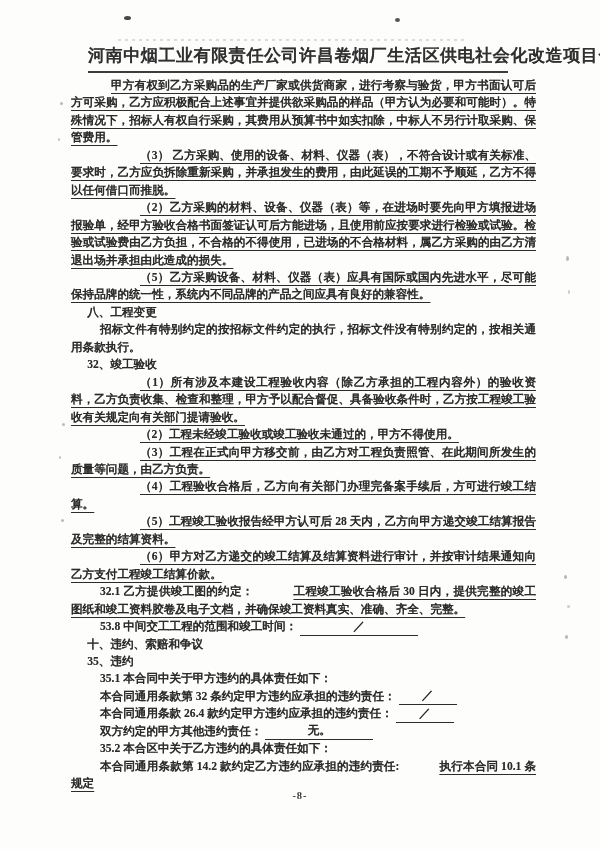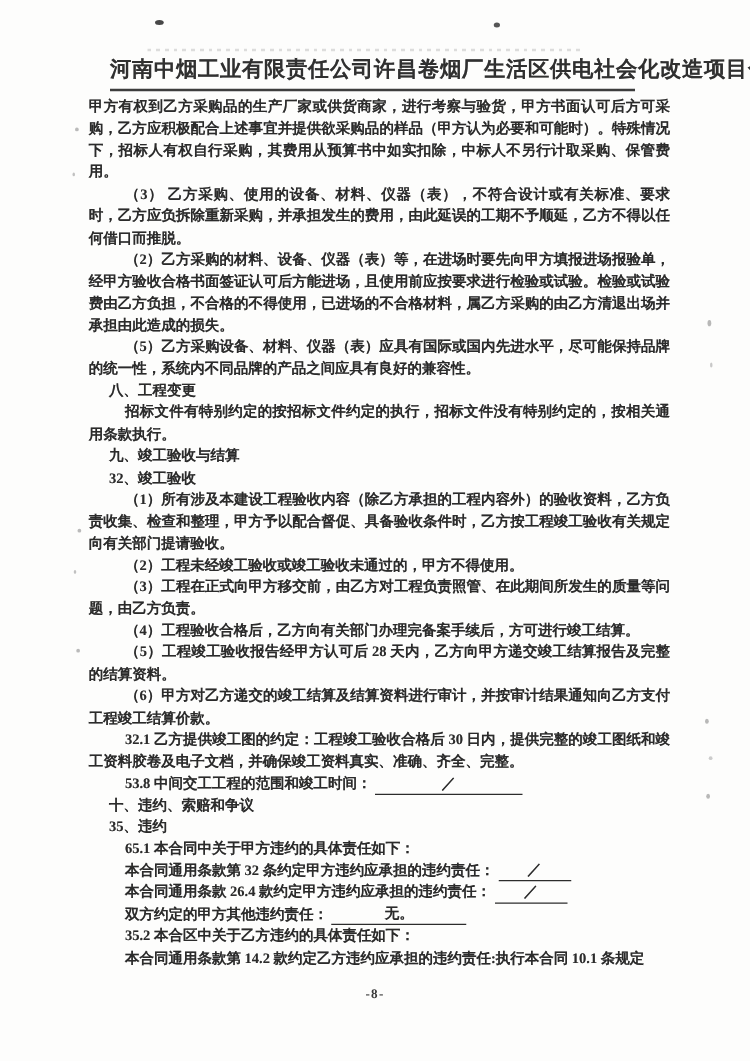--- a/index.html
+++ b/index.html
@@ -27,21 +27,21 @@
   }
   
   .bodytxt{
     position:absolute;top:77px;left:71px;width:465px;
     font-size:11.6px;line-height:17.45px;font-weight:bold;
     text-shadow:0 0 .5px rgba(0,0,0,.35);
   }
   p{margin:0;text-align:justify;}
   .ind{text-indent:2.5em;}
   .sec{text-indent:1.4em;font-family:Liberation Serif, serif;}
-  .u{text-decoration-thickness:1.1px;text-underline-offset:3.5px;}
+  .u{text-decoration:underline;text-decoration-thickness:1.1px;text-underline-offset:3.5px;margin-left:40px;}
   .blank{
     display:inline-block;border-bottom:1.2px solid #2c2c2c;
     text-align:center;vertical-align:bottom;height:15px;line-height:14px;
     text-indent:0;margin:0 3px;
   }
   .w58{width:58px}.w105{width:108px}.w115{width:118px}
   
   .foot{
     position:absolute;top:790px;left:0;width:100%;text-align:center;
     font-size:10.5px;font-weight:bold;letter-spacing:1px;color:#3a3a3a;
@@ -91,21 +91,20 @@
     <p class="ind"><span class="u">（3） 乙方采购、使用的设备、材料、仪器（表），不符合设计或有关标准、要求时，乙方应负拆除重新采购，并承担发生的费用，由此延误的工期不予顺延，乙方不得以任何借口而推脱。</span></p>
 
     <p class="ind"><span class="u">（2）乙方采购的材料、设备、仪器（表）等，在进场时要先向甲方填报进场报验单，经甲方验收合格书面签证认可后方能进场，且使用前应按要求进行检验或试验。检验或试验费由乙方负担，不合格的不得使用，已进场的不合格材料，属乙方采购的由乙方清退出场并承担由此造成的损失。</span></p>
 
     <p class="ind"><span class="u">（5）乙方采购设备、材料、仪器（表）应具有国际或国内先进水平，尽可能保持品牌的统一性，系统内不同品牌的产品之间应具有良好的兼容性。</span></p>
 
     <p class="sec"><span>八、工程变更</span></p>
 
     <p class="ind"><span>招标文件有特别约定的按招标文件约定的执行，招标文件没有特别约定的，按相关通用条款执行。</span></p>
 
-    <p class="sec"><span>九、竣工验收与结算</span></p>
 
     <p class="sec"><span>32、竣工验收</span></p>
 
     <p class="ind"><span class="u">（1）所有涉及本建设工程验收内容（除乙方承担的工程内容外）的验收资料，乙方负责收集、检查和整理，甲方予以配合督促、具备验收条件时，乙方按工程竣工验收有关规定向有关部门提请验收。</span></p>
 
     <p class="ind"><span class="u">（2）工程未经竣工验收或竣工验收未通过的，甲方不得使用。</span></p>
 
     <p class="ind"><span class="u">（3）工程在正式向甲方移交前，由乙方对工程负责照管、在此期间所发生的质量等问题，由乙方负责。</span></p>
 
     <p class="ind"><span class="u">（4）工程验收合格后，乙方向有关部门办理完备案手续后，方可进行竣工结算。</span></p>
@@ -115,21 +114,21 @@
     <p class="ind"><span class="u">（6）甲方对乙方递交的竣工结算及结算资料进行审计，并按审计结果通知向乙方支付工程竣工结算价款。</span></p>
 
     <p class="ind"><span>32.1 乙方提供竣工图的约定：</span><span class="u">工程竣工验收合格后 30 日内，提供完整的竣工图纸和竣工资料胶卷及电子文档，并确保竣工资料真实、准确、齐全、完整。</span></p>
 
     <p class="ind"><span>53.8 中间交工工程的范围和竣工时间：</span><span class="blank w115"><span>／</span></span></p>
 
     <p class="sec"><span>十、违约、索赔和争议</span></p>
 
     <p class="sec"><span>35、违约</span></p>
 
-    <p class="ind"><span>65.1 本合同中关于甲方违约的具体责任如下：</span></p>
+    <p class="ind"><span>35.1 本合同中关于甲方违约的具体责任如下：</span></p>
 
     <p class="ind"><span>本合同通用条款第 32 条约定甲方违约应承担的违约责任：</span><span class="blank w58"><span>／</span></span></p>
 
     <p class="ind"><span>本合同通用条款 26.4 款约定甲方违约应承担的违约责任：</span><span class="blank w58"><span>／</span></span></p>
 
 
     <p class="ind"><span>双方约定的甲方其他违约责任：</span><span class="blank w105"><span>无。</span></span></p>
 
     <p class="ind"><span>35.2 本合区中关于乙方违约的具体责任如下：</span></p>
 

